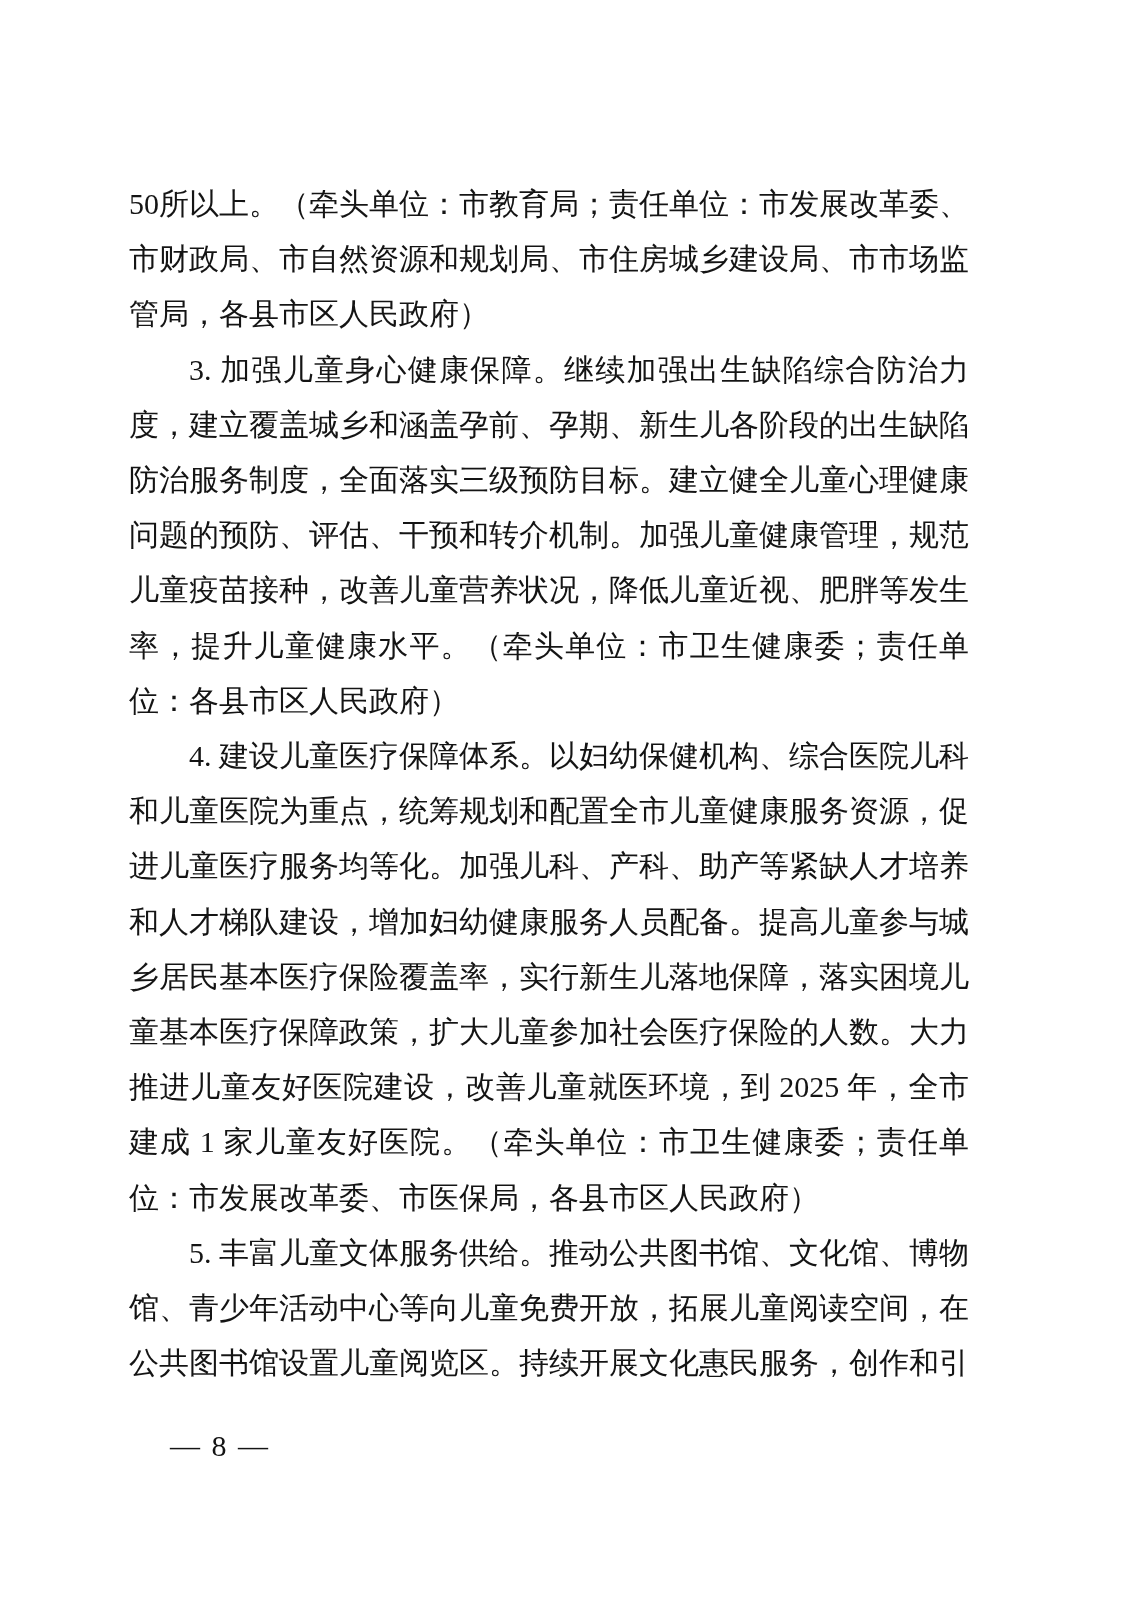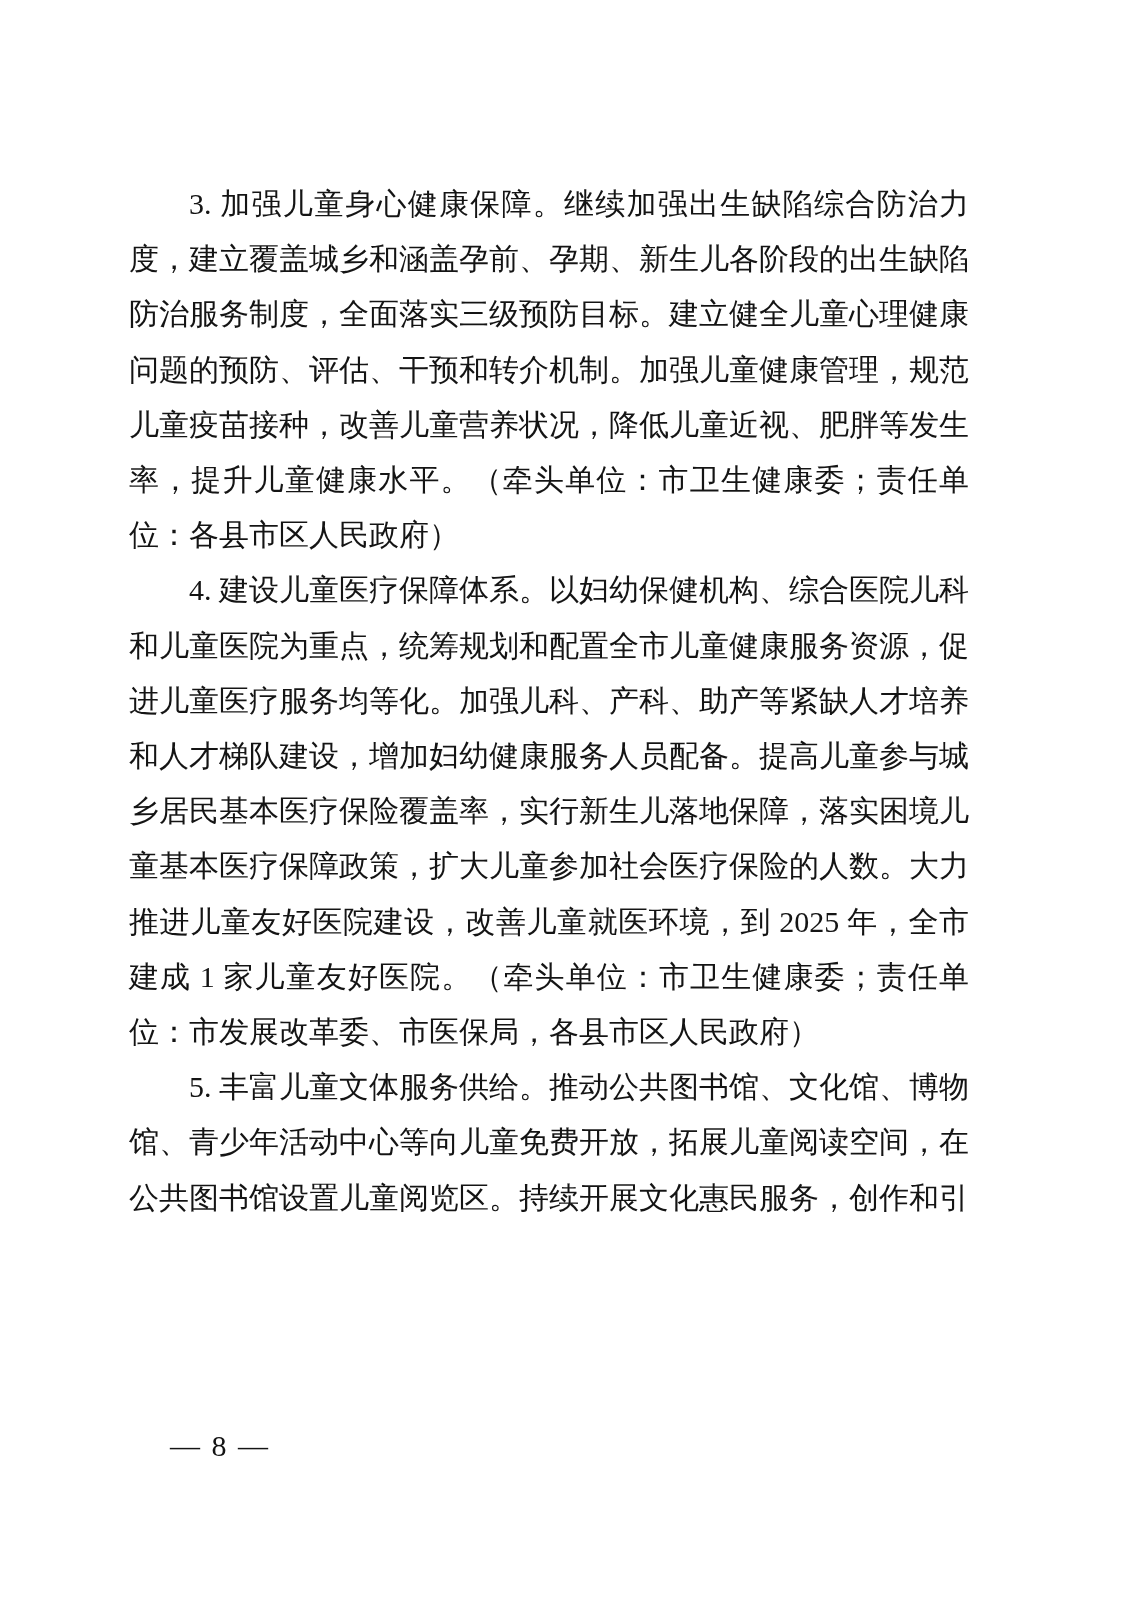--- a/index.html
+++ b/index.html
@@ -44,19 +44,20 @@
     line-height: 55px;
     letter-spacing: 2px;
     color: #141414;
   }
 </style>
 </head>
 <body>
 
 <div class="page">
   <div class="content">
+    <p class="para no-indent">50所以上。（牵头单位：市教育局；责任单位：市发展改革委、市财政局、市自然资源和规划局、市住房城乡建设局、市市场监管局，各县市区人民政府）</p>
     <p class="para">3. 加强儿童身心健康保障。继续加强出生缺陷综合防治力度，建立覆盖城乡和涵盖孕前、孕期、新生儿各阶段的出生缺陷防治服务制度，全面落实三级预防目标。建立健全儿童心理健康问题的预防、评估、干预和转介机制。加强儿童健康管理，规范儿童疫苗接种，改善儿童营养状况，降低儿童近视、肥胖等发生率，提升儿童健康水平。（牵头单位：市卫生健康委；责任单位：各县市区人民政府）</p>
     <p class="para">4. 建设儿童医疗保障体系。以妇幼保健机构、综合医院儿科和儿童医院为重点，统筹规划和配置全市儿童健康服务资源，促进儿童医疗服务均等化。加强儿科、产科、助产等紧缺人才培养和人才梯队建设，增加妇幼健康服务人员配备。提高儿童参与城乡居民基本医疗保险覆盖率，实行新生儿落地保障，落实困境儿童基本医疗保障政策，扩大儿童参加社会医疗保险的人数。大力推进儿童友好医院建设，改善儿童就医环境，到 2025 年，全市建成 1 家儿童友好医院。（牵头单位：市卫生健康委；责任单位：市发展改革委、市医保局，各县市区人民政府）</p>
     <p class="para">5. 丰富儿童文体服务供给。推动公共图书馆、文化馆、博物馆、青少年活动中心等向儿童免费开放，拓展儿童阅读空间，在公共图书馆设置儿童阅览区。持续开展文化惠民服务，创作和引</p>
   </div>
 
   <div class="footer">— 8 —</div>
 </div>
 
 </body></html>

